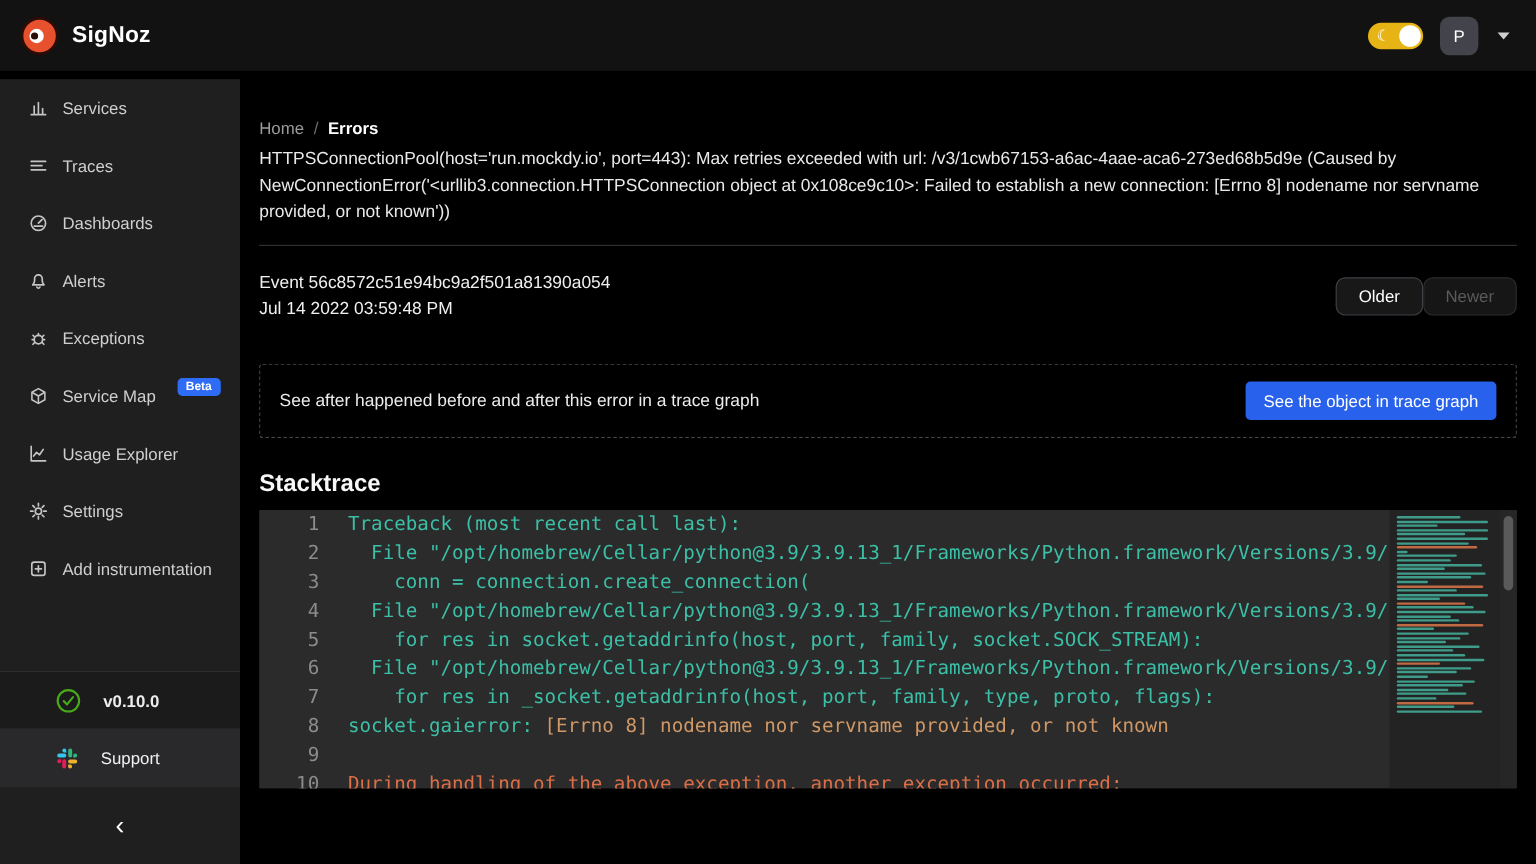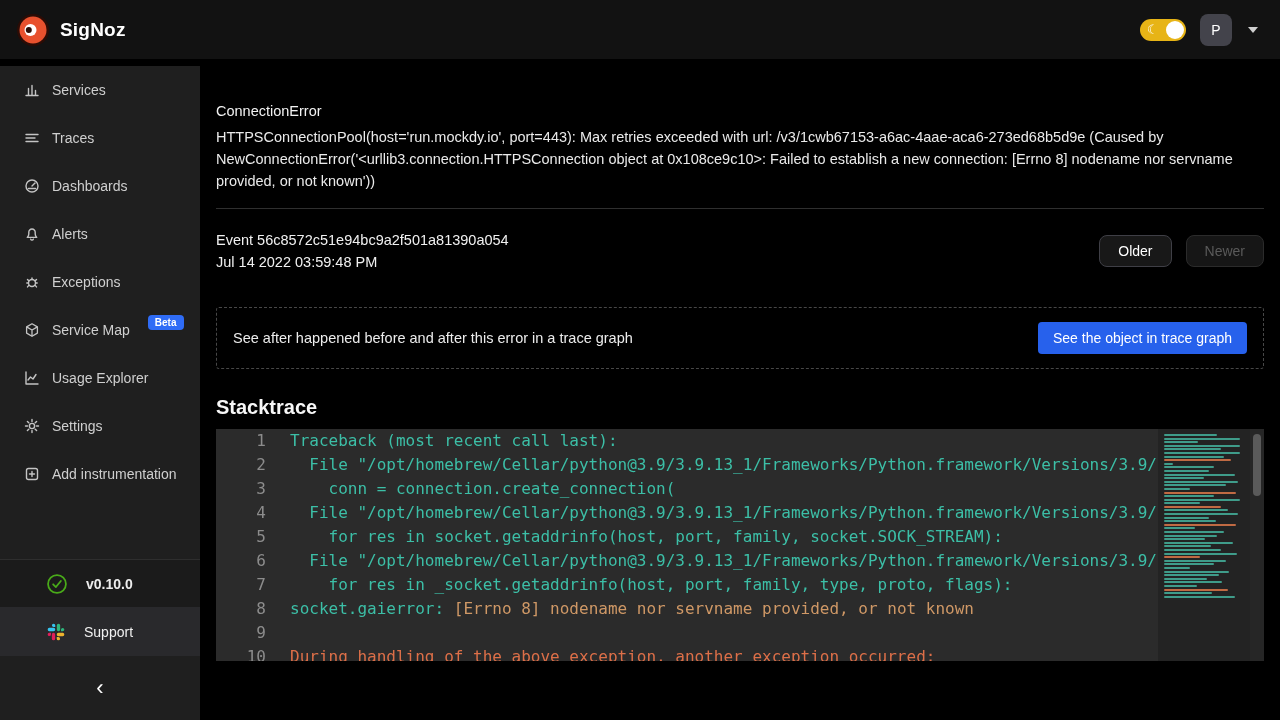--- a/index.html
+++ b/index.html
@@ -87,21 +87,21 @@
 
   .err-title { margin-top:37px; font-size:14.5px; font-weight:400; color:#f2f2f2; }
   .err-msg {
     margin-top:7px; font-size:14.5px; line-height:22px; color:#eaeaea;
     max-width:1048px;
   }
   .divider { margin-top:16px; border:none; border-top:1px solid #2f2f2f; height:0; }
 
   .event-row { margin-top:20px; display:flex; align-items:center; justify-content:space-between; }
   .event-meta { font-size:14.5px; line-height:22px; color:#f0f0f0; }
-  .event-nav { display:flex; gap:14px; }
+  .event-nav { display:flex; }
   .btn {
     height:32px; padding:0 18px; border-radius:8px; font-size:14px;
     font-family:inherit; cursor:pointer;
   }
   .btn.older { background:#181818; border:1px solid #3f3f46; color:#fff; }
   .btn.newer { background:#161616; border:1px solid #2b2b2b; color:#5a5a5a; cursor:not-allowed; }
 
   .trace-cta {
     margin-top:34px; border:1px dashed #474747; border-radius:3px;
     padding:14px 16px; display:flex; align-items:center; justify-content:space-between;
@@ -248,22 +248,24 @@
       </svg>
       <span>Support</span>
     </div>
     <div class="collapse-row">
       <span class="collapse-chevron">‹</span>
     </div>
   </div>
 </nav>
 
 <main class="main">
-
-  <h2 class="err-title">ConnectionError</h2>
+  <nav class="breadcrumb">
+    <span class="bc-home">Home</span><span class="bc-sep">/</span><span class="bc-cur">Errors</span>
+  </nav>
+
   <p class="err-msg">HTTPSConnectionPool(host='run.mockdy.io', port=443): Max retries exceeded with url: /v3/1cwb67153-a6ac-4aae-aca6-273ed68b5d9e (Caused by NewConnectionError('&lt;urllib3.connection.HTTPSConnection object at 0x108ce9c10&gt;: Failed to establish a new connection: [Errno 8] nodename nor servname provided, or not known'))</p>
 
   <hr class="divider">
 
   <div class="event-row">
     <div class="event-meta">
       <div>Event 56c8572c51e94bc9a2f501a81390a054</div>
       <div>Jul 14 2022 03:59:48 PM</div>
     </div>
     <div class="event-nav">

